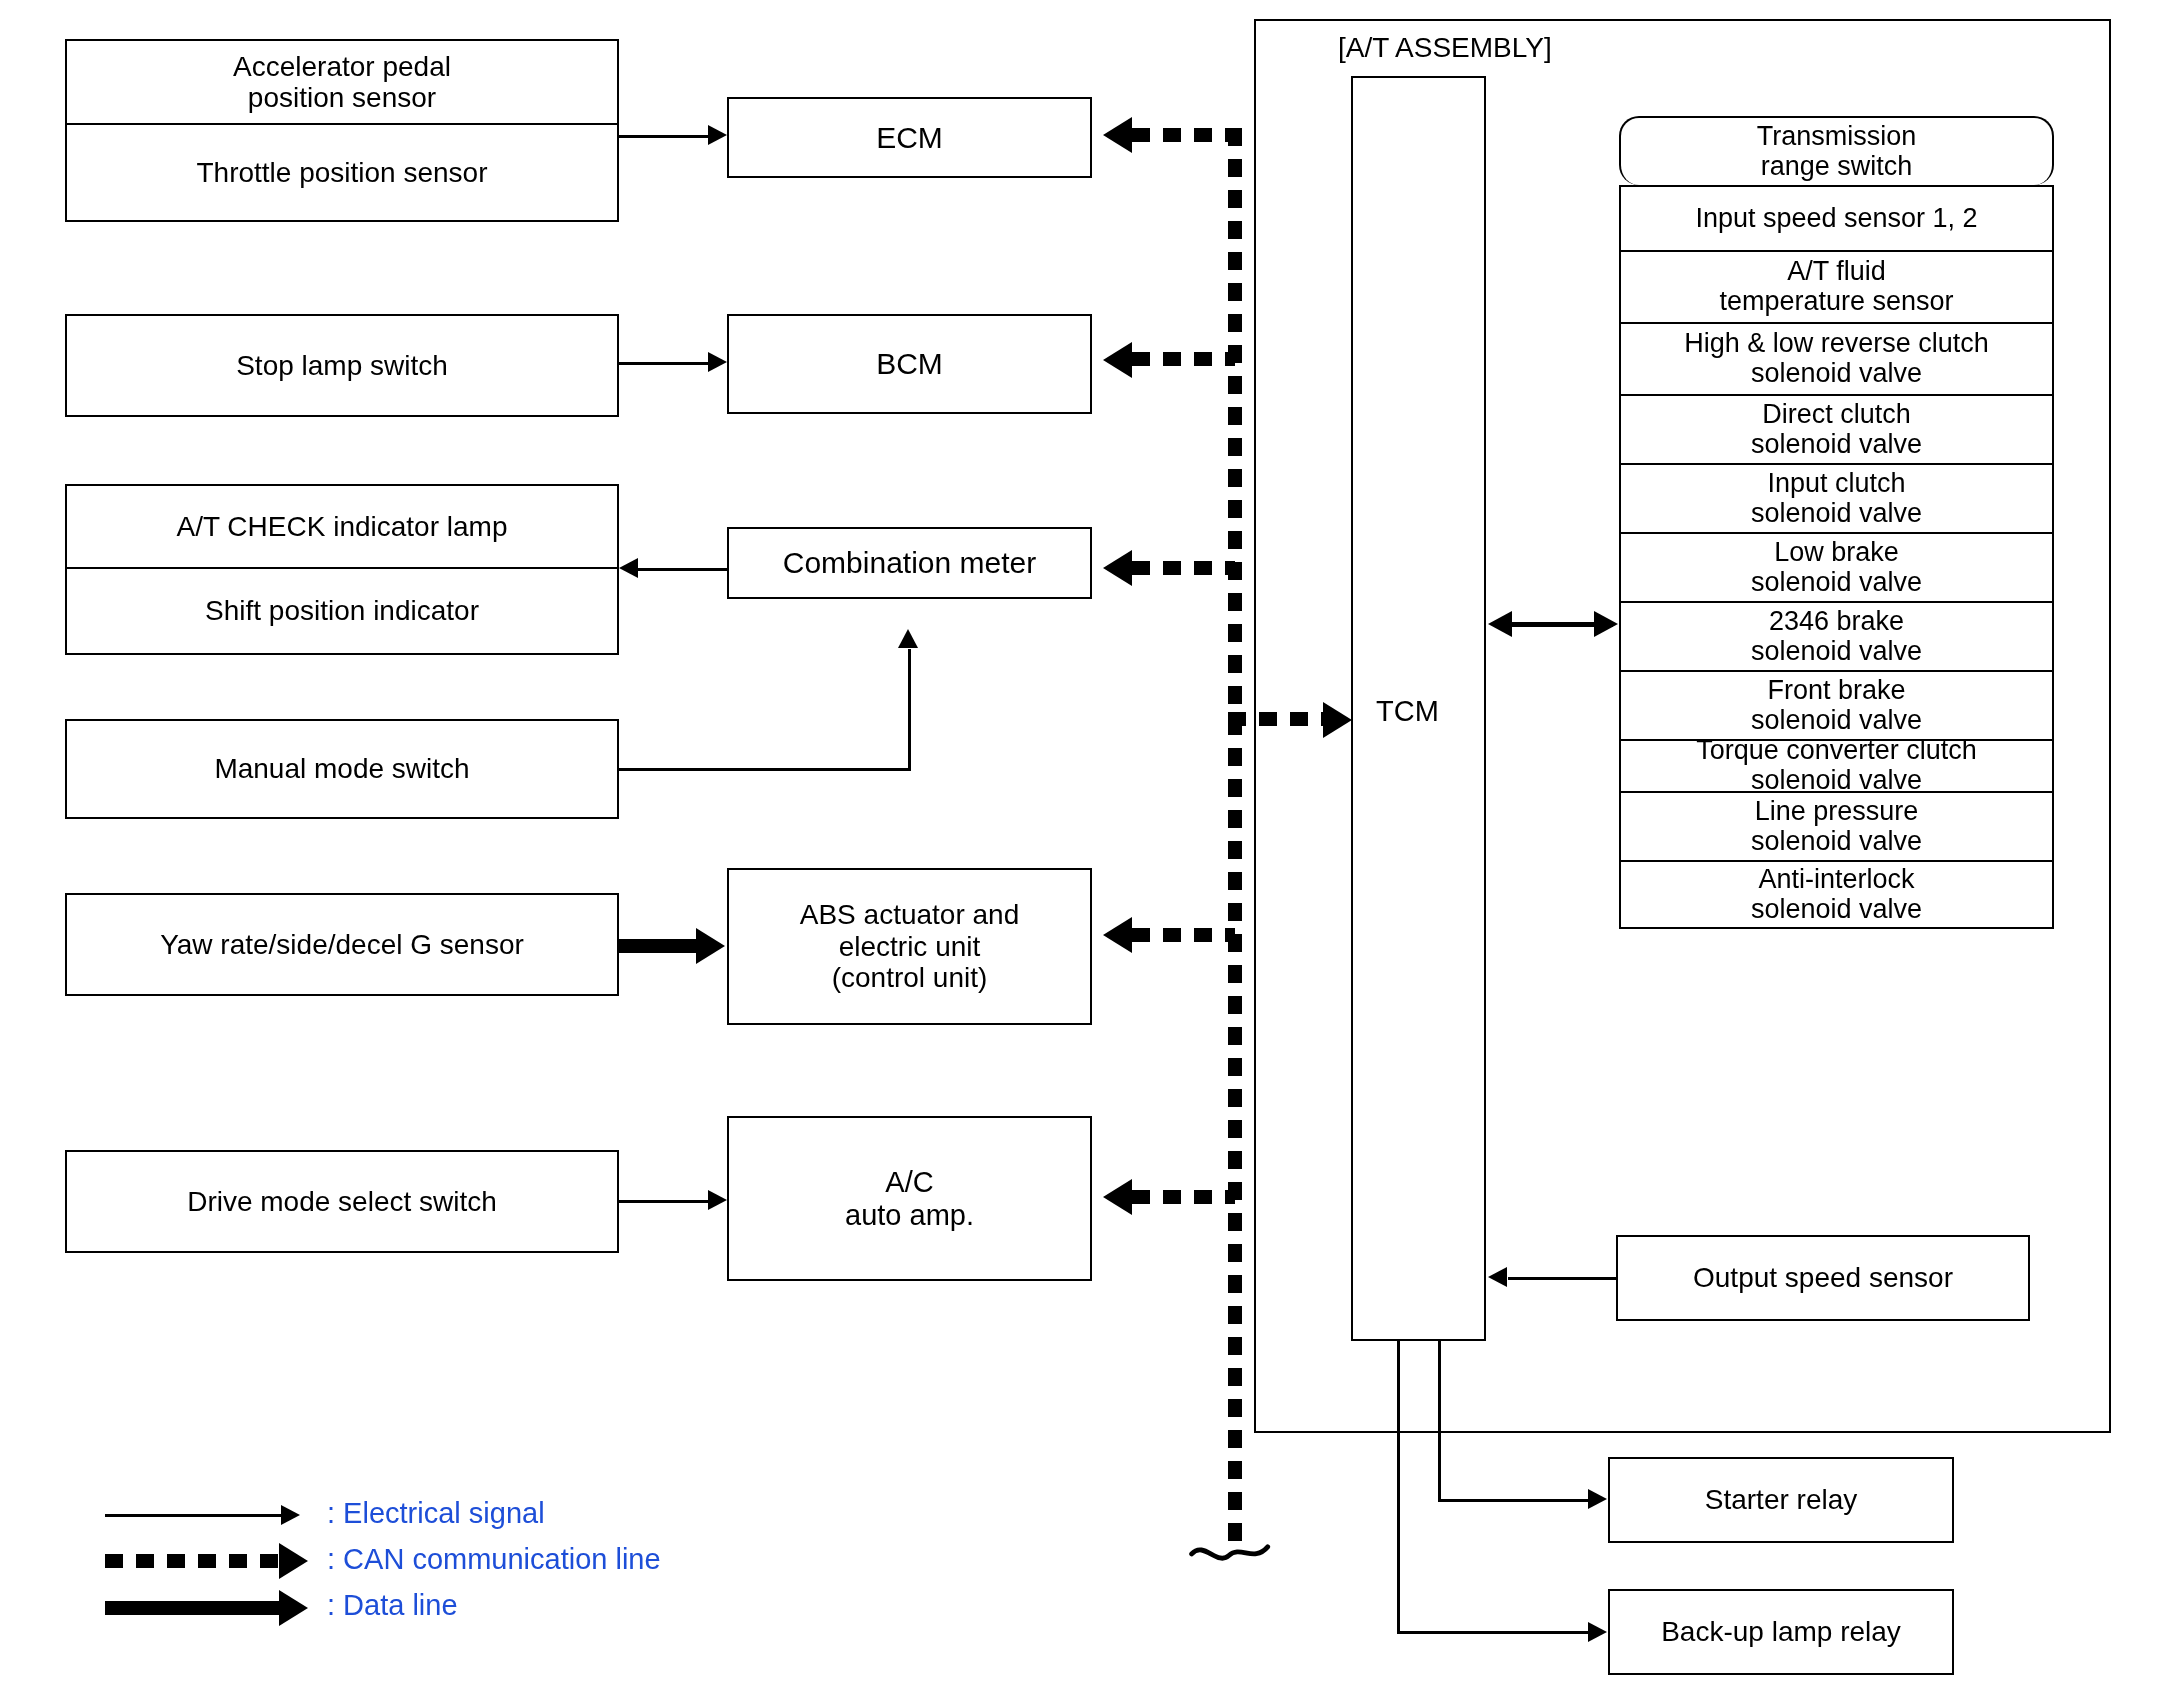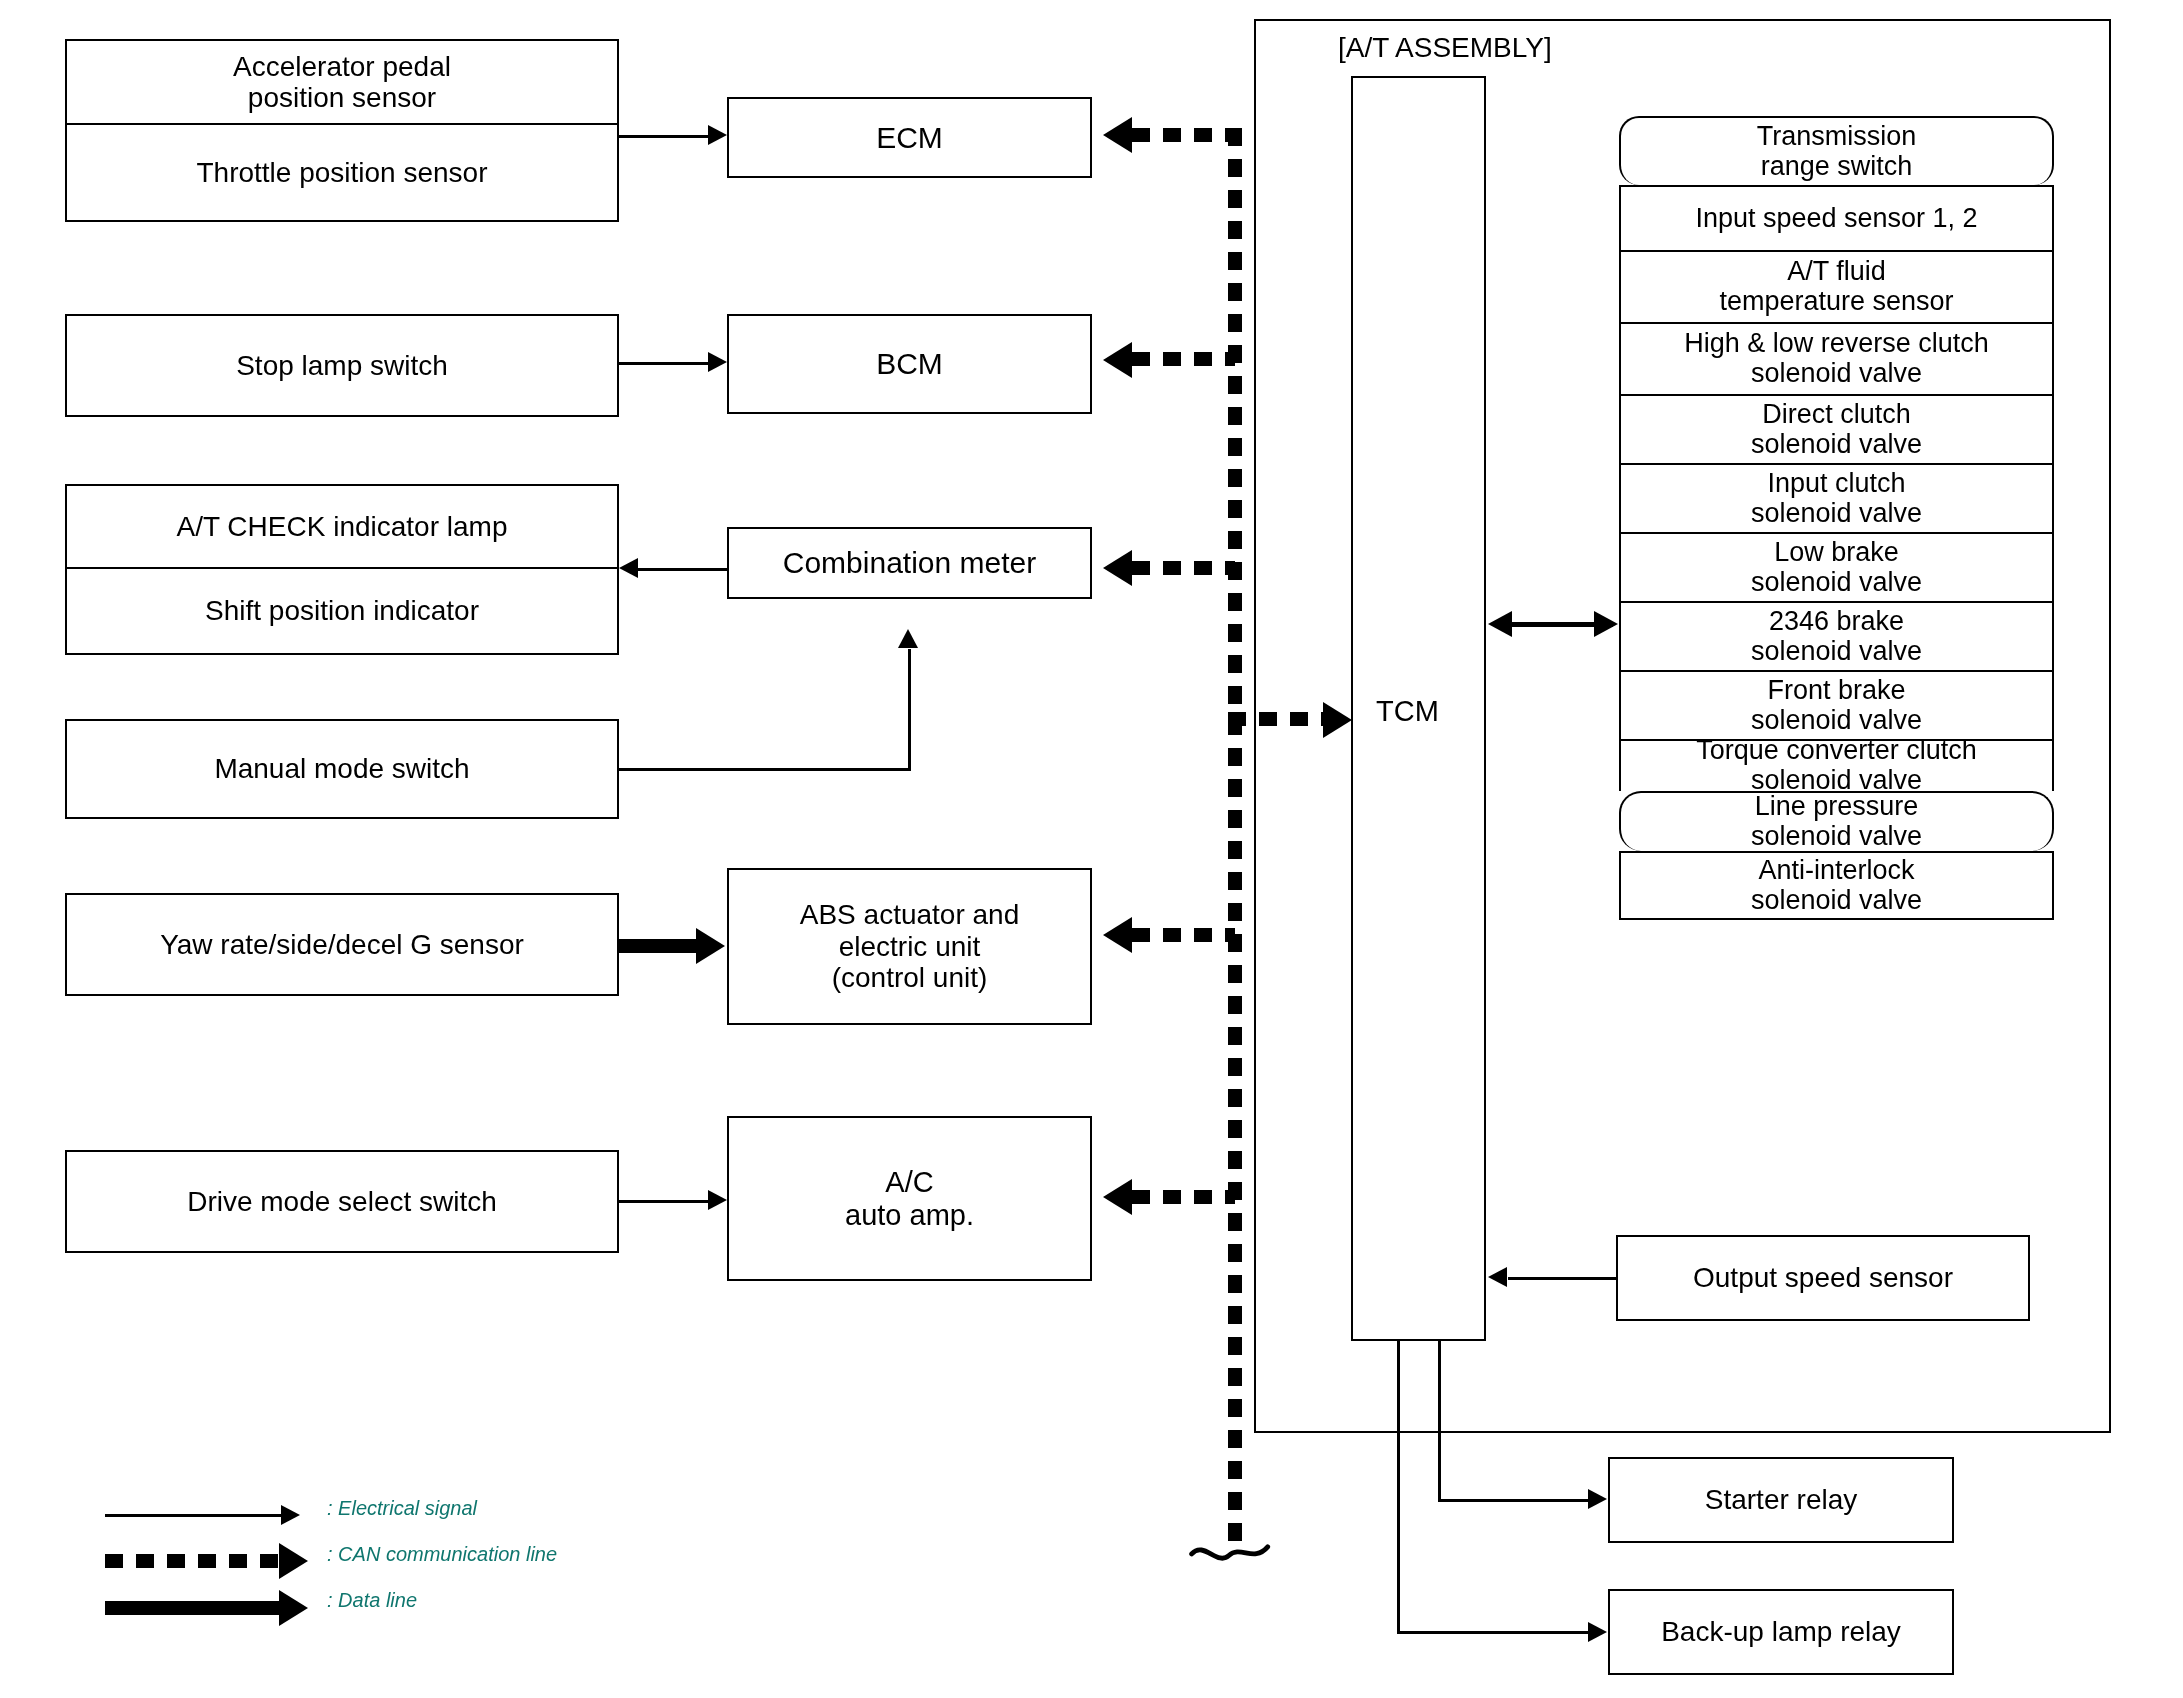--- a/index.html
+++ b/index.html
@@ -43,21 +43,21 @@
      background-image:repeating-linear-gradient(to bottom,#000 0 18.4px,#fff 18.4px 31px);
      background-color:#000;}
   .can-head-l{position:absolute;width:0;height:0;border-top:18px solid transparent;border-bottom:18px solid transparent;border-right:29px solid #000;}
   .can-head-r{position:absolute;width:0;height:0;border-top:18px solid transparent;border-bottom:18px solid transparent;border-left:29px solid #000;}
 
   
   .bi-body{position:absolute;background:#000;height:5.4px;}
   .bi-l{position:absolute;width:0;height:0;border-top:13px solid transparent;border-bottom:13px solid transparent;border-right:24px solid #000;}
   .bi-r{position:absolute;width:0;height:0;border-top:13px solid transparent;border-bottom:13px solid transparent;border-left:24px solid #000;}
 
-  .legend-text{position:absolute;font-size:20px;color:#0f766e;white-space:nowrap;font-style:italic;}
+  .legend-text{position:absolute;font-size:29px;color:#1d4ed8;white-space:nowrap;}
   .tcm-label{position:absolute;font-size:29px;color:#000;white-space:nowrap;}
 </style>
 </head>
 <body>
 
 <div id="stage">
 
   <div class="split-top" style="left:65px;top:39px;width:554px;height:86px;font-size:28px;">
     <span style="white-space:pre-line;">Accelerator pedal
 position sensor</span>
@@ -198,21 +198,21 @@
 solenoid valve</span>
       </div>
       <div class="listcell" style="position: relative; height: 69px; width: 100%;">
         <span style="white-space: pre-line;">Front brake
 solenoid valve</span>
       </div>
       <div class="listcell" style="position: relative; height: 52px; width: 100%;">
         <span style="white-space: pre-line;">Torque converter clutch
 solenoid valve</span>
       </div>
-      <div class="listcell" style="position: relative; height: 60px; width: 100%; border-radius: 22px;">
+      <div class="listcell" style="position: relative; height: 69px; width: 100%;">
         <span style="white-space: pre-line;">Line pressure
 solenoid valve</span>
       </div>
       <div class="listcell last" style="position: relative; height: 69px; width: 100%;">
         <span style="white-space: pre-line;">Anti-interlock
 solenoid valve</span>
       </div>
     </div>
 
   <div class="box" style="left:1616px;top:1235px;width:414px;height:86px;font-size:28px;">

